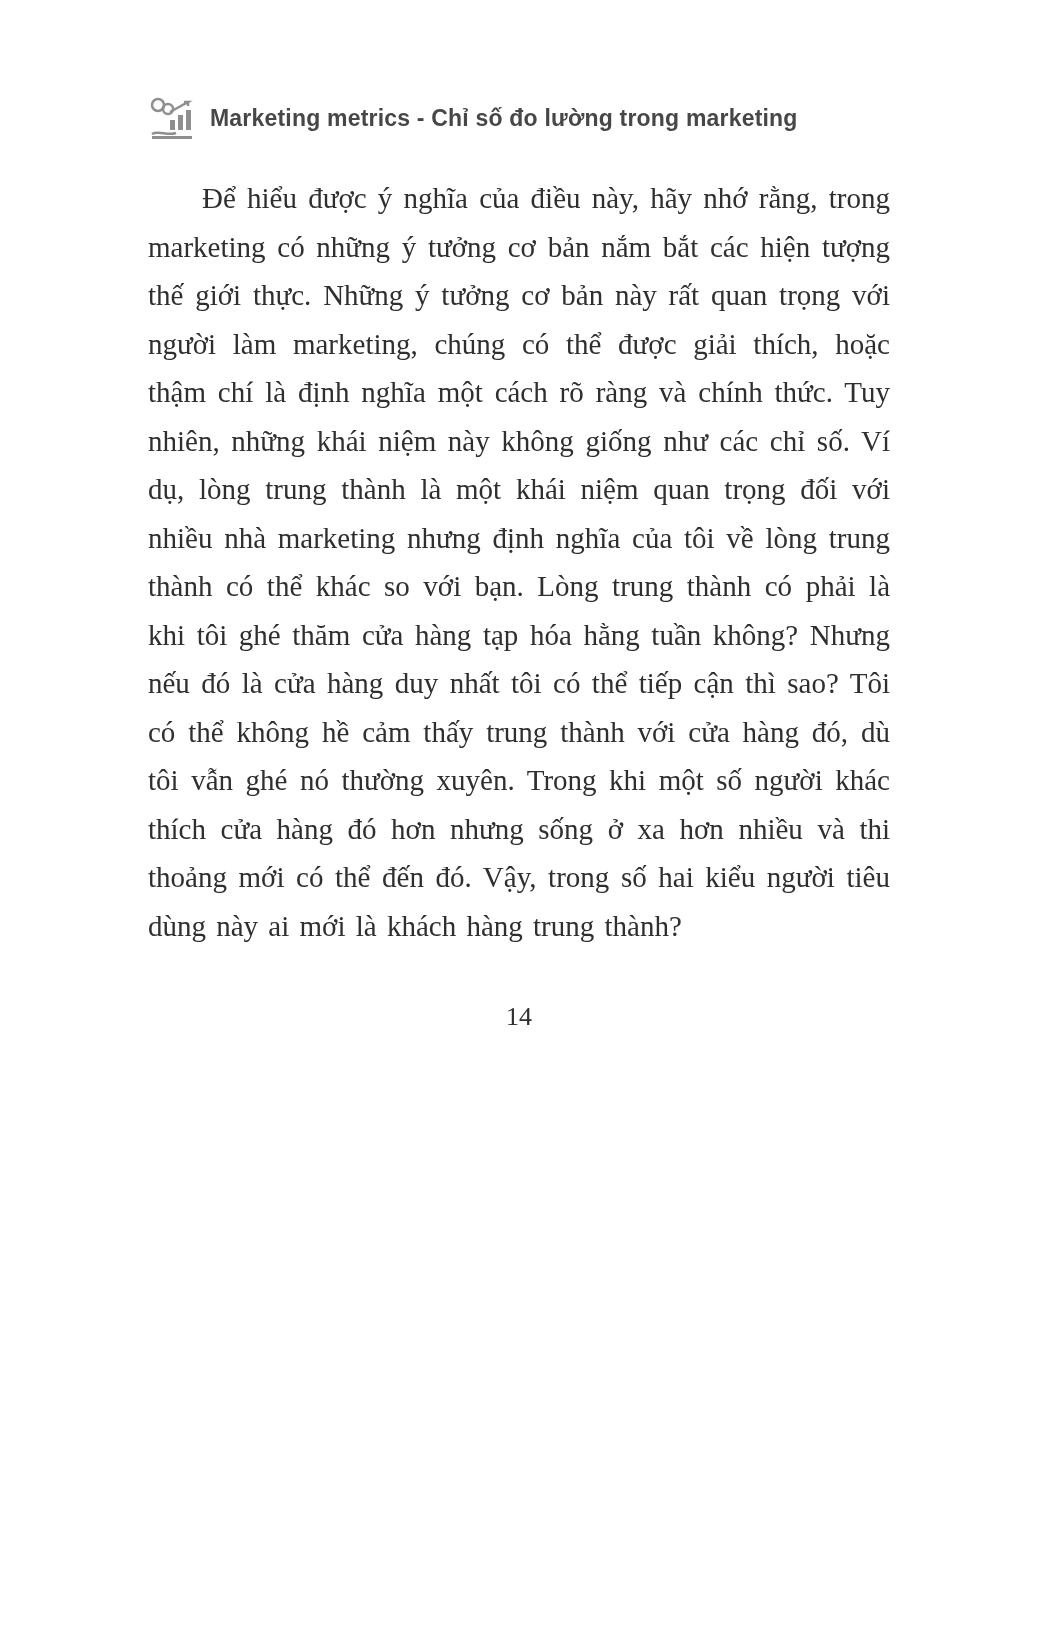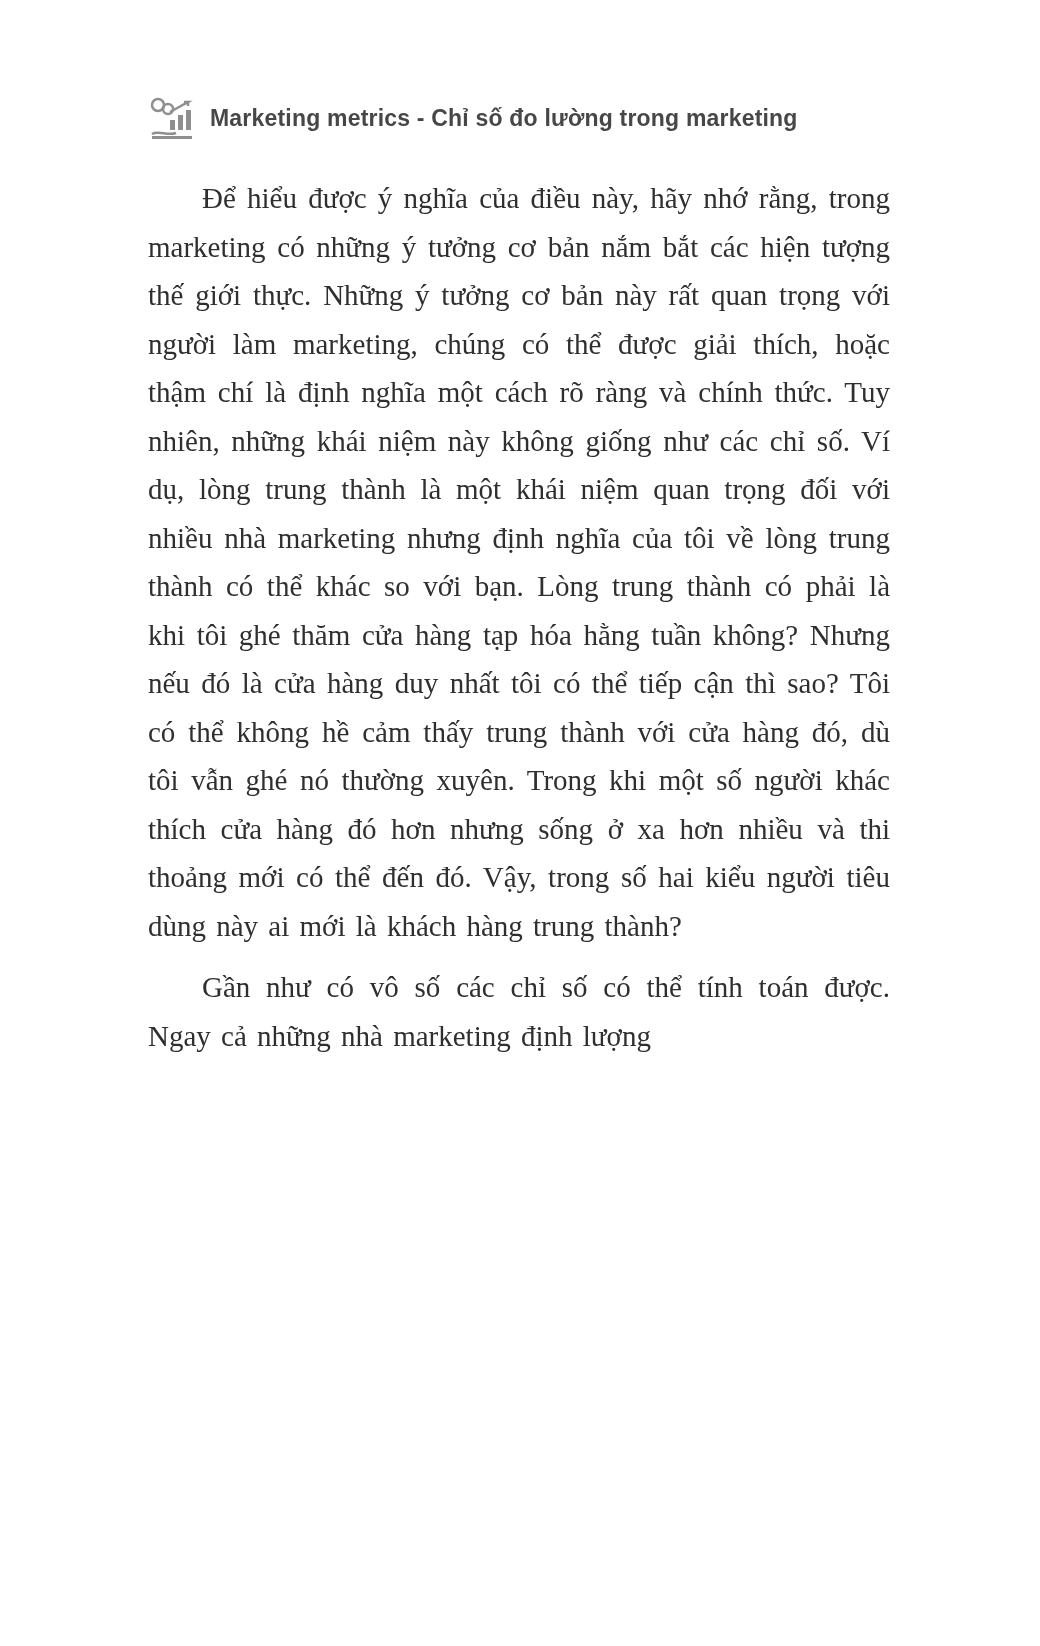--- a/index.html
+++ b/index.html
@@ -89,17 +89,19 @@
       </svg>
     </span>
     <span class="header-title">Marketing metrics - Chỉ số đo lường trong marketing</span>
   </header>
 
   <main class="body-text">
 
     <p class="para indent">Để hiểu được ý nghĩa của điều này, hãy nhớ rằng, trong marketing có những ý tưởng cơ bản nắm bắt các hiện tượng thế giới thực. Những ý tưởng cơ bản này rất quan trọng với người làm marketing, chúng có thể được giải thích, hoặc thậm chí là định nghĩa một cách rõ ràng và chính thức. Tuy nhiên, những khái niệm này không giống như các chỉ số. Ví dụ, lòng trung thành là một khái niệm quan trọng đối với nhiều nhà marketing nhưng định nghĩa của tôi về lòng trung thành có thể khác so với bạn. Lòng trung thành có phải là khi tôi ghé thăm cửa hàng tạp hóa hằng tuần không? Nhưng nếu đó là cửa hàng duy nhất tôi có thể tiếp cận thì sao? Tôi có thể không hề cảm thấy trung thành với cửa hàng đó, dù tôi vẫn ghé nó thường xuyên. Trong khi một số người khác thích cửa hàng đó hơn nhưng sống ở xa hơn nhiều và thi thoảng mới có thể đến đó. Vậy, trong số hai kiểu người tiêu dùng này ai mới là khách hàng trung thành?</p>
 
 
-    <p class="para indent">Gần như có vô số các chỉ số có thể tính toán được. Ngay cả những nhà marketing định lượng</p>
   </main>
 
+  <footer class="page-footer">
+    <span class="page-number">14</span>
+  </footer>
 
 </div>
 
 </body></html>

